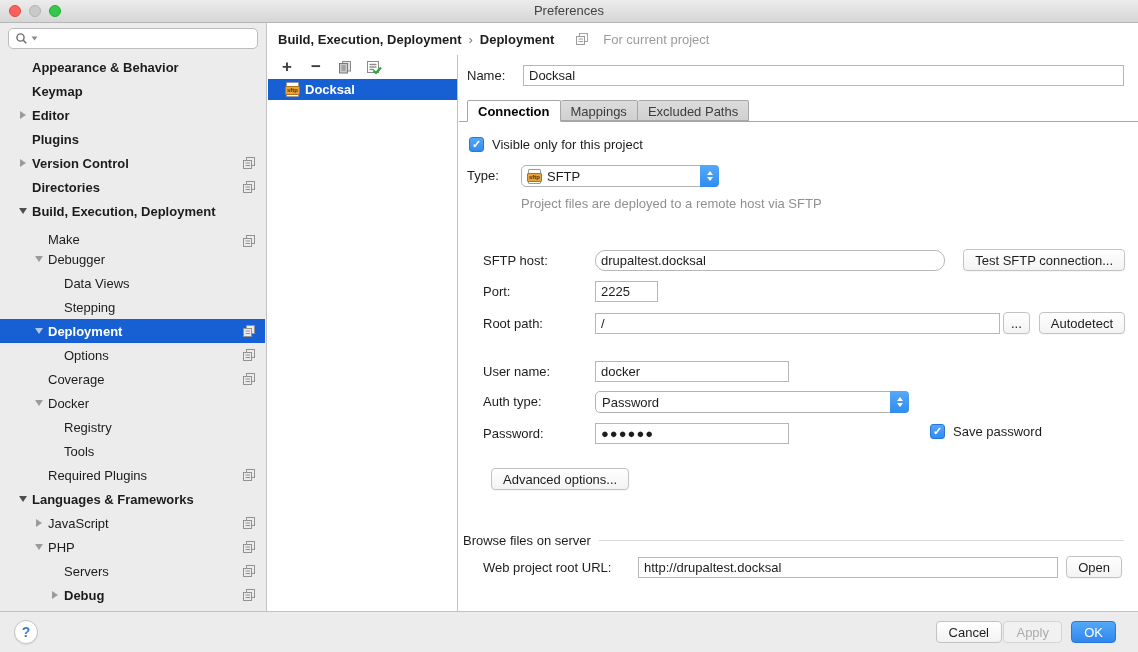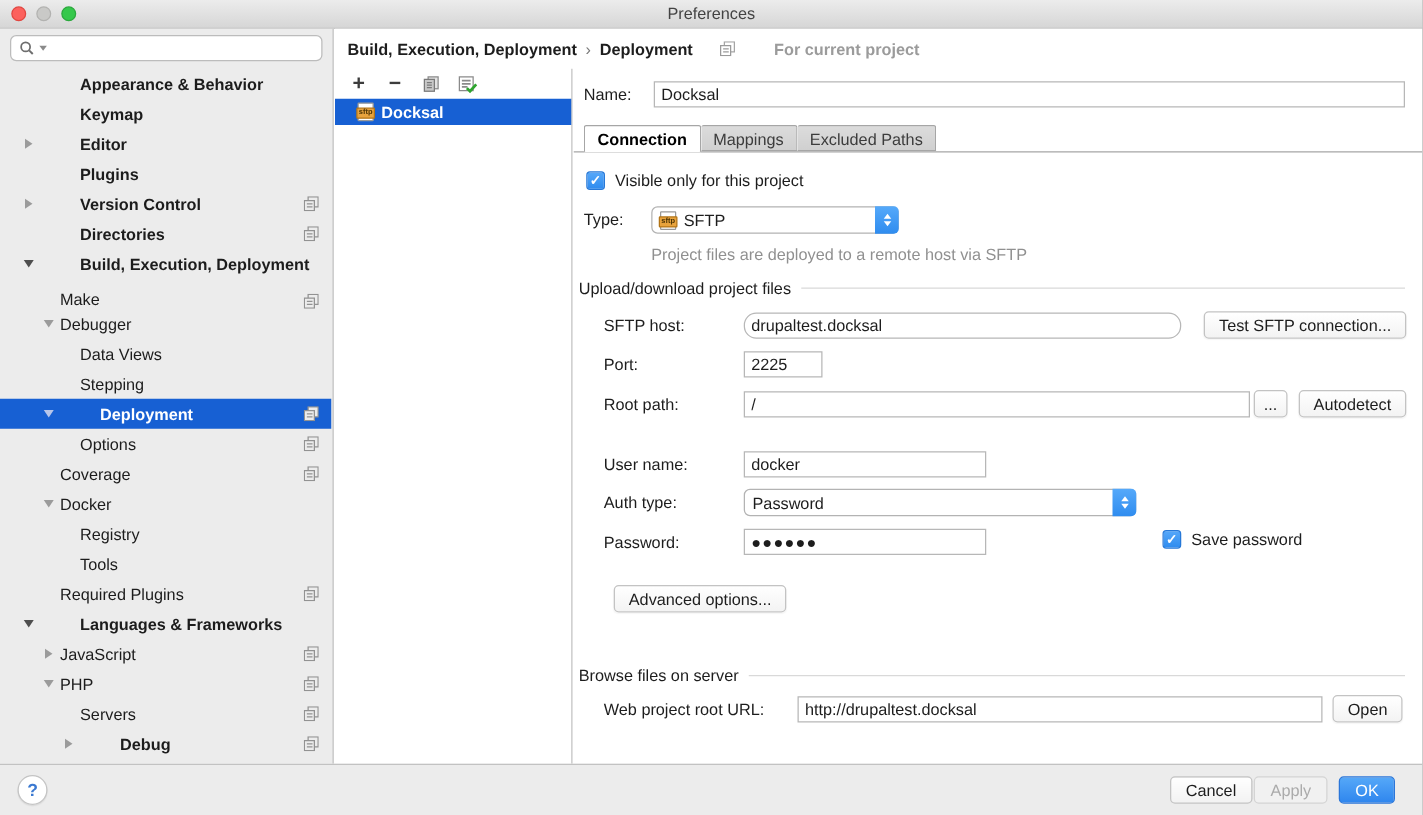--- a/index.html
+++ b/index.html
@@ -17,38 +17,38 @@
   .tl.green { left:49px; background:#35c84b; border:1px solid #2aa83c; }
 
   
   .sidebar { position:absolute; top:23px; left:0; width:267px; bottom:41px;
     background:#ececec; border-right:1px solid #c2c2c2; }
   .search { position:absolute; top:5px; left:8px; width:250px; height:21px; background:#fff;
     border:1px solid #bcbcbc; border-radius:5px; display:flex; align-items:center; padding:0 6px; gap:2px; }
   .search input { flex:1; border:none; outline:none; font:13px "Liberation Sans",sans-serif; background:transparent; }
   .tree { position:absolute; top:32px; left:0; right:1px; }
   .trow { height:24px; display:flex; align-items:center; color:#1c1c1c; cursor:default; }
-  .trow.bold .tlabel { font-weight:bold;margin-left:32px; }
+  .trow.bold .tlabel { font-weight:bold; }
   .trow.selected { background:#1760d3; }
   .trow.selected .tlabel { color:#fff; font-weight:bold; }
   .arrow { width:18px; flex:0 0 18px; display:flex; align-items:center; justify-content:center; }
   .arrow.collapsed::before { content:""; border-left:6px solid #9b9b9b;
     border-top:4px solid transparent; border-bottom:4px solid transparent; }
   .arrow.expanded::before { content:""; border-top:6px solid #9b9b9b;
     border-left:4px solid transparent; border-right:4px solid transparent; }
   .trow.bold .arrow.expanded::before { border-top-color:#4e4e4e; }
   .trow.selected .arrow.expanded::before { border-top-color:#b7c6ea; }
   .badge { margin-left:auto; margin-right:10px; flex:0 0 auto; }
 
   
   .headerband { position:absolute; top:23px; left:268px; right:0; height:32px; background:#fff;
     display:flex; align-items:center; padding-left:10px; }
   .crumb { font-weight:bold; color:#1d1d1d; }
   .crumb-sep { color:#7a7a7a; margin:0 7px; }
-  .scope { display:flex; align-items:center; gap:21px; color:#9b9b9b; margin-left:22px;font-weight:bold; }
+  .scope { display:flex; align-items:center; gap:5px; color:#9b9b9b; margin-left:22px; }
 
   
   .listpanel { position:absolute; top:55px; left:268px; width:190px; bottom:41px;
     background:#fff; border-right:1px solid #c2c2c2; }
   .ltoolbar { height:24px; display:flex; align-items:center; gap:13px; padding-left:11px; }
   .tbi { width:16px; height:16px; display:flex; align-items:center; justify-content:center;
     color:#3c3c3c; font-size:17px; font-weight:bold; line-height:16px; cursor:default; }
   .litem { height:21px; display:flex; align-items:center; gap:6px; padding-left:18px;
     background:#1760d3; color:#fff; font-weight:bold; }
   .sftp-ic { position:relative; width:13px; height:15px; background:#fff; border:1px solid #9a9a9a;
@@ -351,23 +351,20 @@
         <span class="tag">sftp</span>
       </span>
       <span>SFTP</span>
       <span class="stepper">
         <span class="up"></span>
           <span class="down"></span>
       </span>
     </div>
     <div class="helpline" style="left:62px; top:141px;">Project files are deployed to a remote host via SFTP</div>
 
-    <div class="section" style="left:4px; right:14px; top:168px;">
-      <span>Upload/download project files</span>
-    </div>
 
     <div class="fp-label" style="left:24px; top:196px;">SFTP host:</div>
     <input class="tfield" style="left: 136px; width: 350px; top: 195px; border-radius: 10px;" value="drupaltest.docksal">
     <button class="mbtn" style="right:13px; top:194px;">Test SFTP connection...</button>
 
     <div class="fp-label" style="left:24px; top:227px;">Port:</div>
     <input class="tfield" style="left: 136px; width: 63px; top: 226px;" value="2225">
 
     <div class="fp-label" style="left:24px; top:259px;">Root path:</div>
     <input class="tfield" style="left: 136px; width: 405px; top: 258px;" value="/">

